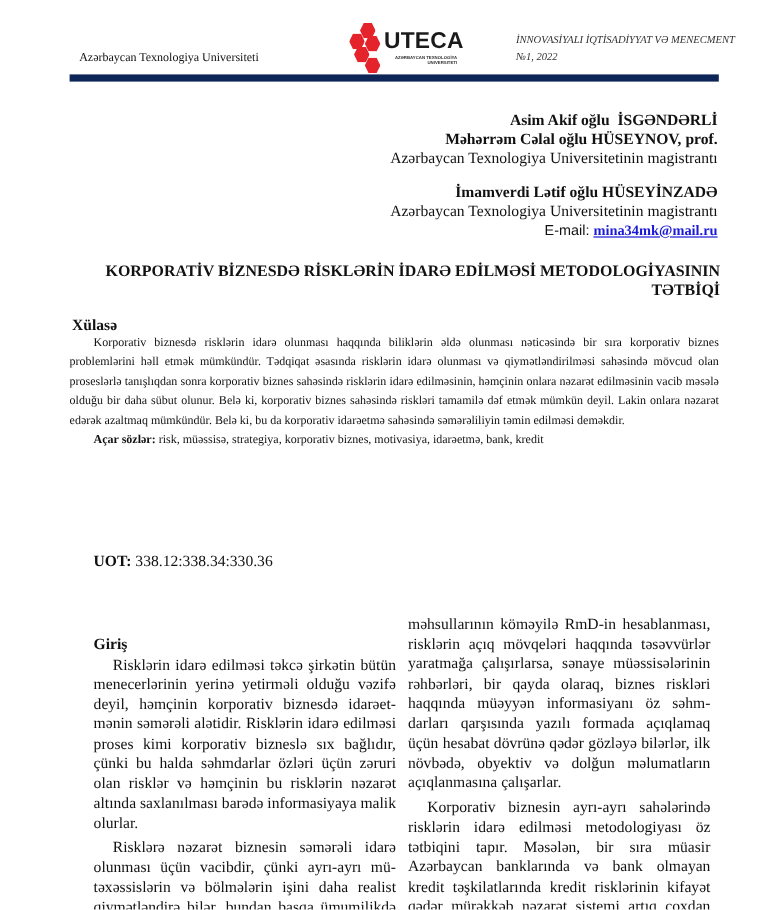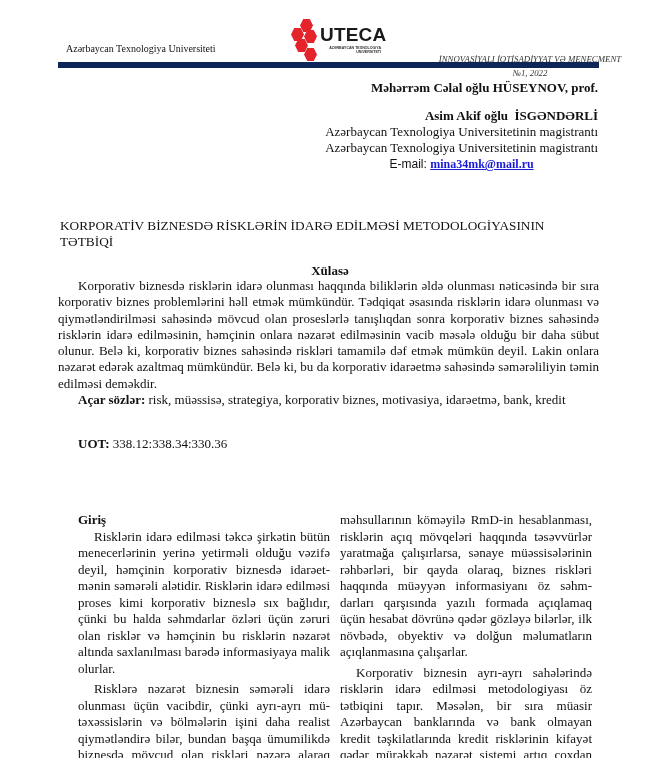--- a/index.html
+++ b/index.html
@@ -3,43 +3,43 @@
 <meta charset="utf-8">
 <style>
   html, body { margin: 0; padding: 0; background: #ffffff; }
   body { width: 653px; height: 758px; position: relative; overflow: hidden; font-family: "Liberation Serif", serif; color: #111; }
   .header { position: absolute; left: 58px; top: 18px; width: 541px; height: 44px; }
   .header .uni { position: absolute; left: 8px; top: 25px; font-size: 10px; color: #111; text-align: center; }
   .logo { position: absolute; left: 232px; top: 0px; width: 110px; height: 46px; text-align: right; }
   .hex { position: absolute; width: 13px; height: 13px; background: #e4232b; clip-path: polygon(25% 0, 75% 0, 100% 50%, 75% 100%, 25% 100%, 0 50%); }
   .logo .brand { position: absolute; left: 30px; top: 6px; font-family: "Liberation Sans", sans-serif; font-weight: bold; font-size: 19px; color: #1a1a1a; letter-spacing: 0.2px; }
   .logo .sub { position: absolute; left: 31px; top: 28px; font-family: "Liberation Sans", sans-serif; font-size: 3.6px; line-height: 4px; color: #333; font-weight: bold; width: 60px; }
-  .journal { position: absolute; left: 372px; top: 34px; width: 200px; text-align: center; font-style: italic; font-size: 8.8px; color: #333; line-height: 14px; }
+  .journal { position: absolute; left: 372px; top: 8px; width: 200px; text-align: left; font-style: italic; font-size: 8.8px; color: #333; line-height: 14px; }
   .rule { position: absolute; left: 58px; top: 62px; width: 541px; height: 6px; background: #0e2657; }
 
   .authors { position: absolute; right: 55px; top: 80px; text-align: right; font-size: 13px; line-height: 16px; }
   .authors .name { font-weight: bold; }
   .authors .gap { margin-top: 12px; }
-  .authors .email { font-family: "Liberation Sans", sans-serif; font-size: 12px; text-align: center; }
+  .authors .email { font-family: "Liberation Sans", sans-serif; font-size: 12px; }
   .authors .email a { color: #1a1ad6; font-weight: bold; text-decoration: underline; font-family: "Liberation Serif", serif; }
 
-  .title { position: absolute; left: 60px; top: 218px; width: 540px; text-align: left; font-weight: normal; font-size: 13.3px; line-height: 16px; }
-  .abs-h { position: absolute; left: 60px; top: 263px; width: 540px; text-align: center; font-weight: bold; font-size: 13px; }
-  .abstract { position: absolute; left: 58px; top: 278px; width: 541px; font-size: 13px; line-height: 16.3px; text-align: justify; }
+  .title { position: absolute; left: 60px; top: 218px; width: 540px; text-align: right; font-weight: bold; font-size: 13.3px; line-height: 16px; }
+  .abs-h { position: absolute; left: 60px; top: 263px; width: 540px; text-align: left; font-weight: bold; font-size: 13px; }
+  .abstract { position: absolute; left: 58px; top: 278px; width: 541px; font-size: 10px; line-height: 16.3px; text-align: justify; }
   .abstract p { margin: 0; text-indent: 20px; }
   .abstract .kw b { font-weight: bold; font-family: Liberation Serif, serif; }
-  .uot { position: absolute; left: 78px; top: 436px; font-size: 13px; }
+  .uot { position: absolute; left: 78px; top: 460px; font-size: 13px; }
   .uot b { font-weight: bold; }
 
   .col { position: absolute; top: 512px; width: 252px; font-size: 13px; line-height: 16.5px; text-align: justify; }
   .col.left { left: 78px; }
   .col.right { left: 340px; }
   .col p { margin: 0; text-indent: 16px; }
   .col p.noind { text-indent: 0; }
-  .col .h { font-weight: bold; text-indent: 0; }
+  .col .h { font-weight: bold; text-indent: 0; margin-top: 17px; }
   .col p.tight { margin-top: 4px; }
 </style>
 </head>
 <body>
 
 <div class="header">
   <div class="uni">Azərbaycan Texnologiya Universiteti</div>
   <div class="logo">
     <span class="hex" style="left:10px; top:1px;"></span>
     <span class="hex" style="left:1px; top:10px;"></span>
@@ -50,23 +50,24 @@
     <span class="sub">AZƏRBAYCAN TEXNOLOGİYA UNIVERSITETI</span>
   </div>
   <div class="journal">
     <div>İNNOVASİYALI İQTİSADİYYAT VƏ MENECMENT</div>
     <div>№1, 2022</div>
   </div>
 </div>
 <div class="rule"></div>
 
 <div class="authors">
+  <div class="name gap" style="white-space:pre;">Asim Akif oğlu  İSGƏNDƏRLİ</div>
   <div class="name">Məhərrəm Cəlal oğlu HÜSEYNOV, prof.</div>
-  <div class="name gap" style="white-space:pre;">Asim Akif oğlu  İSGƏNDƏRLİ</div>
   <div>Azərbaycan Texnologiya Universitetinin magistrantı</div>
+  <div class="name gap">İmamverdi Lətif oğlu HÜSEYİNZADƏ</div>
   <div>Azərbaycan Texnologiya Universitetinin magistrantı</div>
   <div class="email"><span>E-mail: </span><a>mina34mk@mail.ru</a></div>
 </div>
 
 <div class="title">KORPORATİV BİZNESDƏ RİSKLƏRİN İDARƏ EDİLMƏSİ METODOLOGİYASININ TƏTBİQİ</div>
 
 <div class="abs-h">Xülasə</div>
 <div class="abstract">
   <p>Korporativ biznesdə risklərin idarə olunması haqqında biliklərin əldə olunması nəticəsində bir sıra korporativ biznes problemlərini həll etmək mümkündür. Tədqiqat əsasında risklərin idarə olunması və qiymətləndirilməsi sahəsində mövcud olan proseslərlə tanışlıqdan sonra korporativ biznes sahəsində risklərin idarə edilməsinin, həmçinin onlara nəzarət edilməsinin vacib məsələ olduğu bir daha sübut olunur. Belə ki, korporativ biznes sahəsində riskləri tamamilə dəf etmək mümkün deyil. Lakin onlara nəzarət edərək azaltmaq mümkündür. Belə ki, bu da korporativ idarəetmə sahəsində səmərəliliyin təmin edilməsi deməkdir.</p>
   <p class="kw"><b>Açar sözlər:</b><span> risk, müəssisə, strategiya, korporativ biznes, motivasiya, idarəetmə, bank, kredit</span></p>

